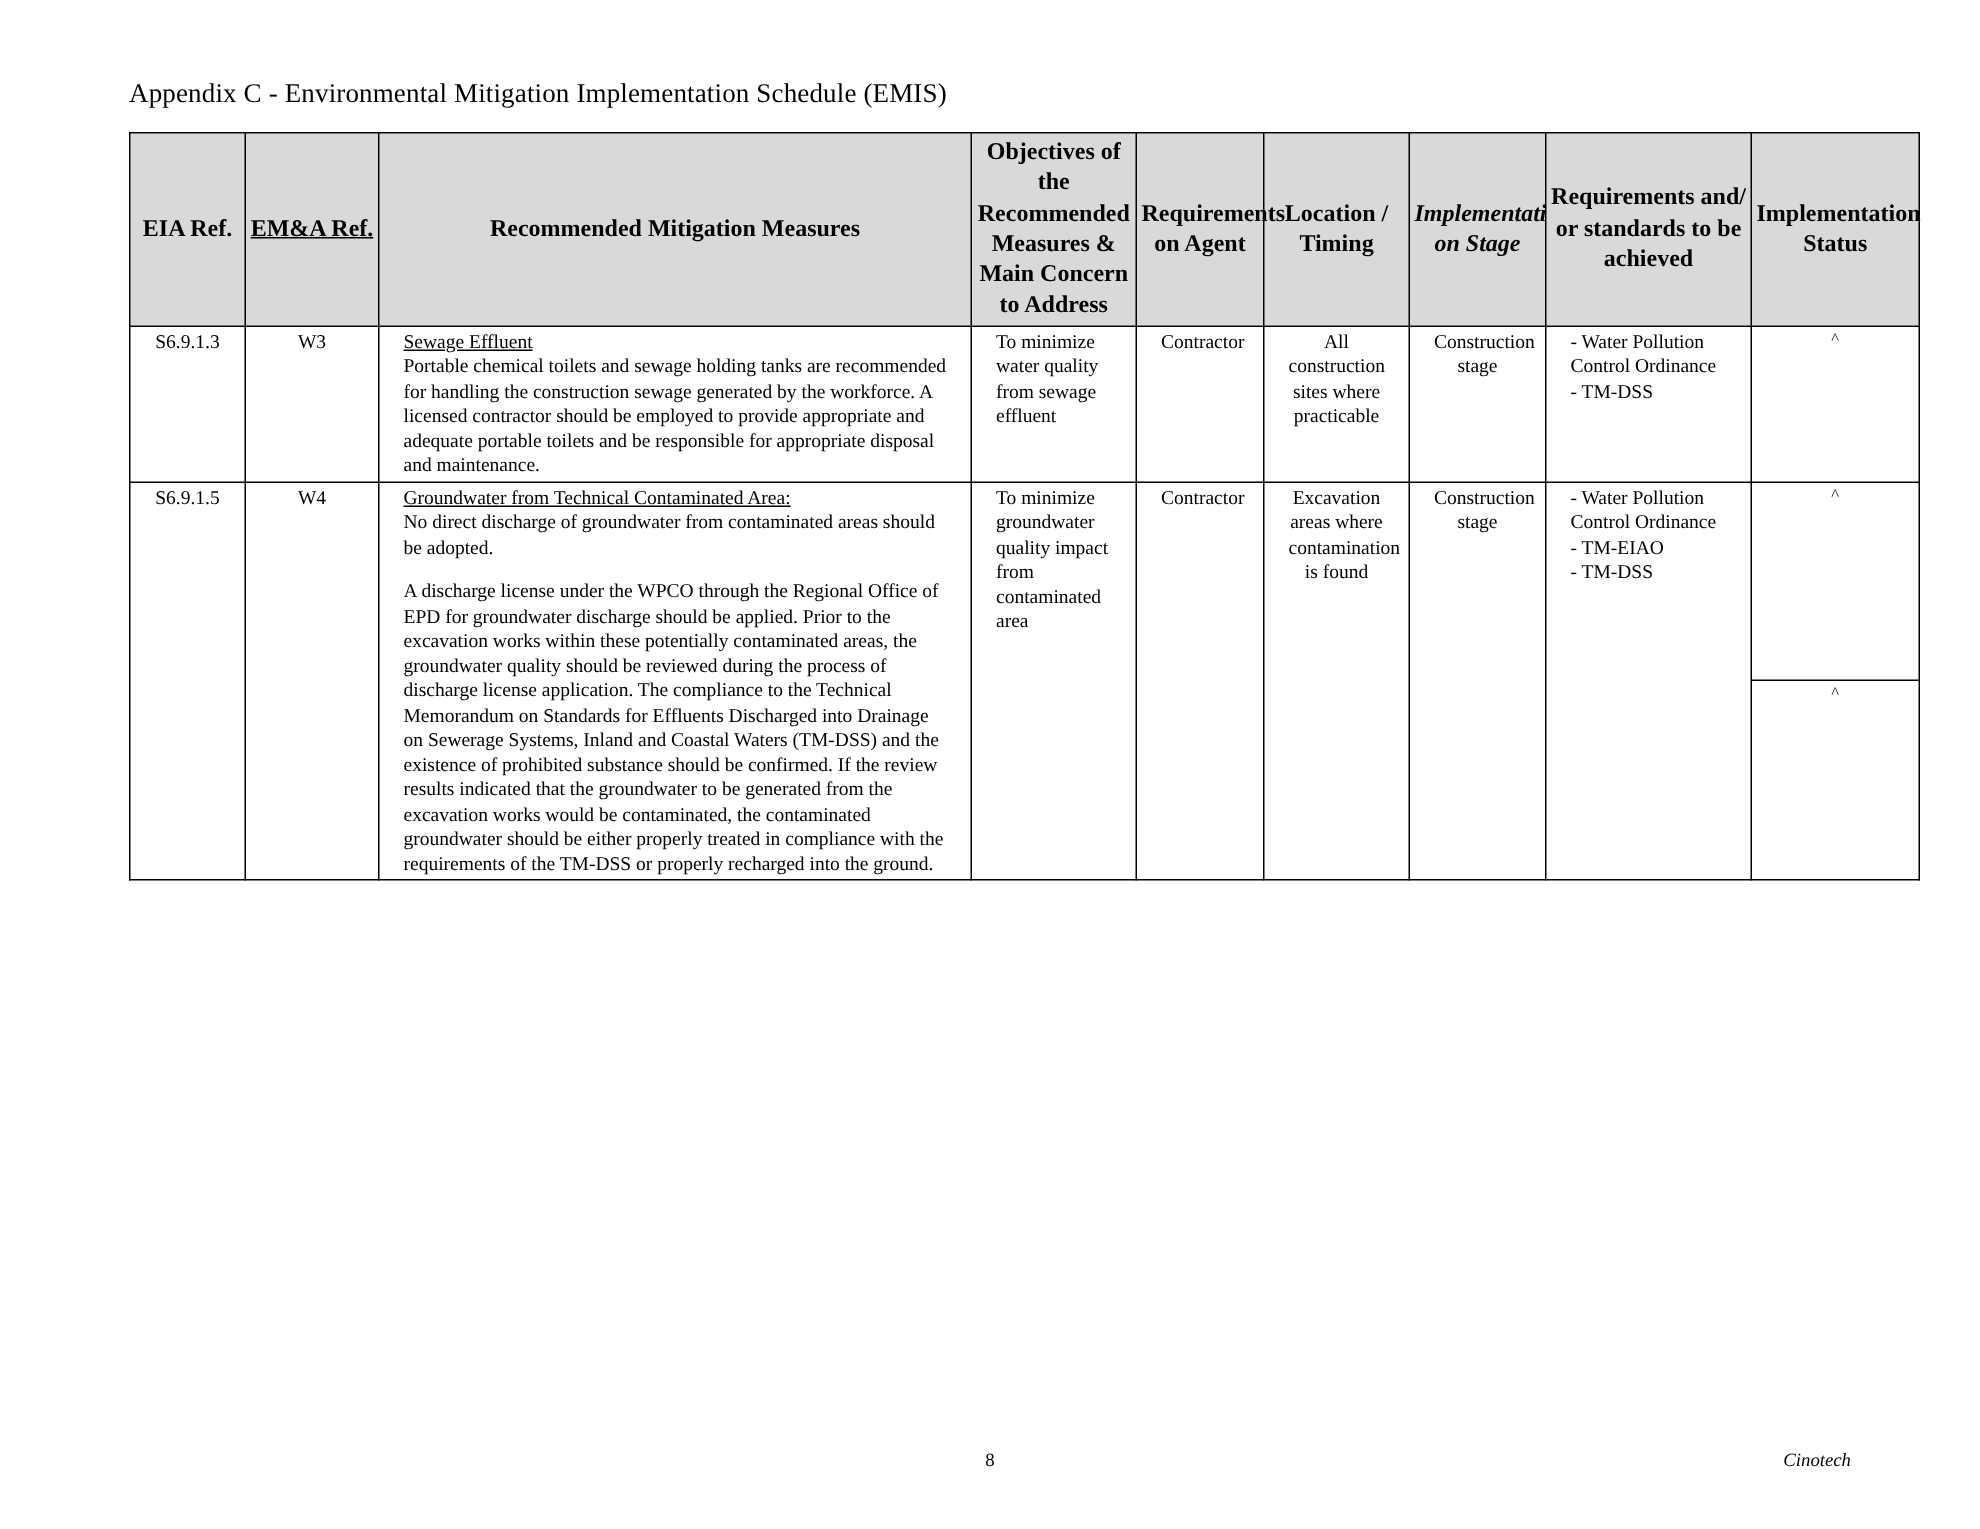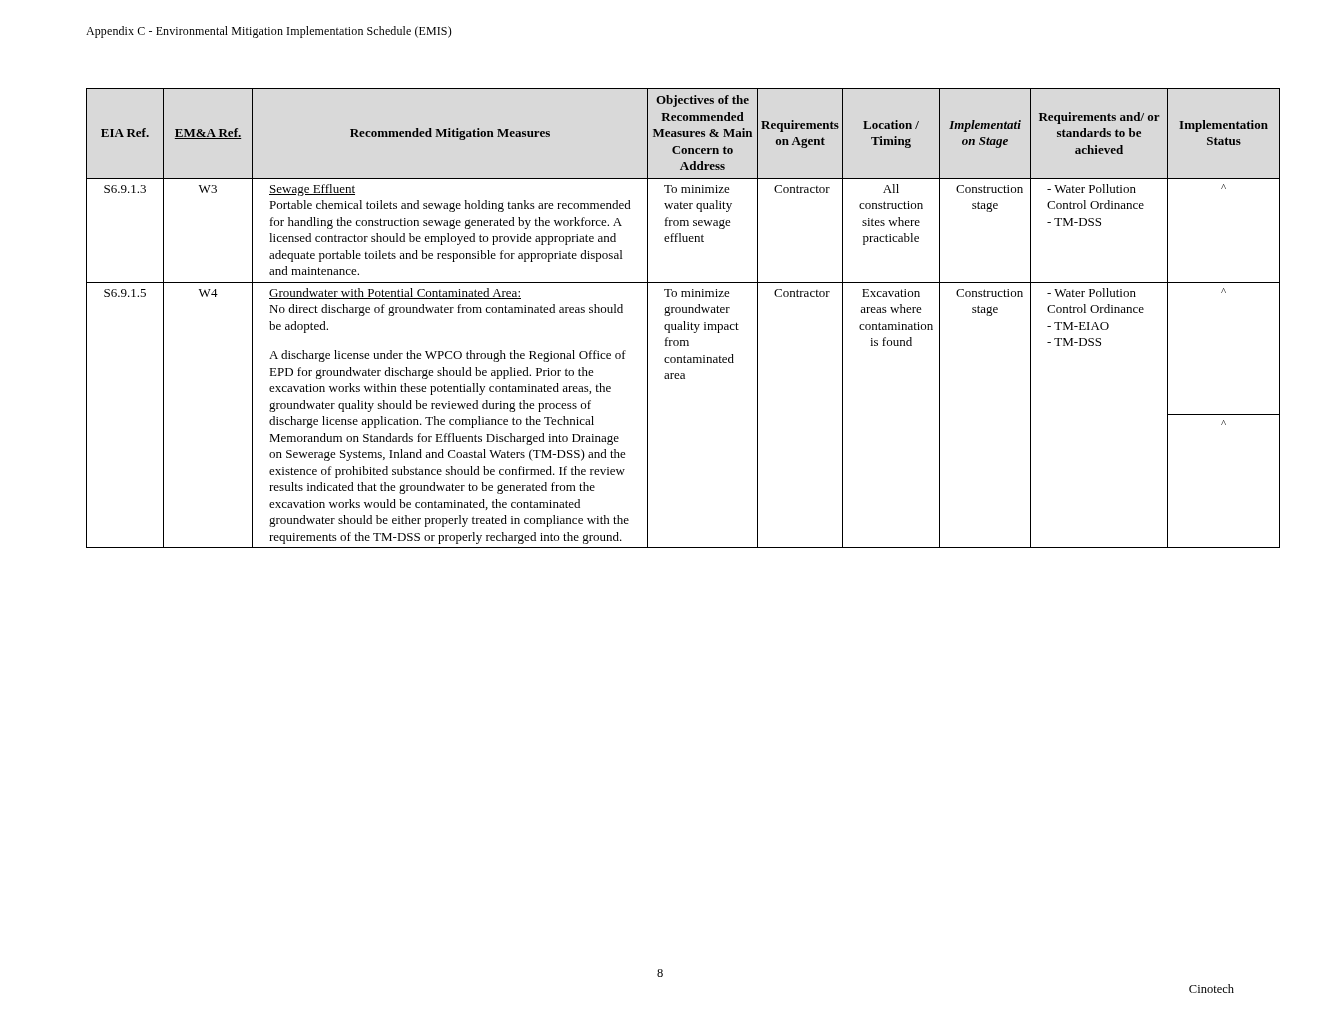--- a/index.html
+++ b/index.html
@@ -16,23 +16,23 @@
     overflow: hidden;
   }
   .page {
     position: relative;
     width: 1320px;
     height: 1019px;
     box-sizing: border-box;
   }
   .header-line {
     position: absolute;
-    top: 24px;
+    top: 52px;
     left: 86px;
-    font-size: 12px;
+    font-size: 18px;
     letter-spacing: 0.1px;
     white-space: nowrap;
   }
   table.emis {
     position: absolute;
     top: 88px;
     left: 86px;
     width: 1130px;
     border-collapse: collapse;
     table-layout: fixed;
@@ -42,21 +42,21 @@
     border: 1px solid #000000;
     vertical-align: top;
     padding: 2px 16px;
     line-height: 1.27;
   }
   table.emis thead th {
     background: #d9d9d9;
     text-align: center;
     vertical-align: middle;
     font-weight: bold;
-    font-size: 13px;
+    font-size: 16px;
     padding: 3px 3px;
   }
   .c-eia { width: 70px; }
   .c-emaa { width: 82px; text-decoration: underline; }
   .c-measures { width: 388px; }
   .c-objectives { width: 103px; }
   .c-agent { width: 78px; }
   .c-location { width: 90px; }
   .c-stage { width: 84px; font-style: italic; }
   .c-req { width: 130px; }
@@ -99,23 +99,24 @@
   .footer-page {
     position: absolute;
     bottom: 38px;
     left: 0;
     width: 1320px;
     text-align: center;
     font-size: 12.5px;
   }
   .footer-right {
     position: absolute;
-    bottom: 22px;
+    bottom: 38px;
     right: 86px;
     font-size: 12.5px;
+    font-style: italic;
   }
 </style>
 </head>
 <body>
 
 <div class="page">
 
   <div class="header-line">Appendix C - Environmental Mitigation Implementation Schedule (EMIS)</div>
 
   <table class="emis">
@@ -149,21 +150,21 @@
 - TM-DSS</td>
         <td>
           <span class="status-inner">^</span>
         </td>
       </tr>
 
       <tr class="row-2">
         <td class="center">S6.9.1.5</td>
         <td class="center">W4</td>
         <td class="cell-measures">
-          <p class="title">Groundwater with Potential Contaminated Area:</p>
+          <p class="title">Groundwater from Technical Contaminated Area:</p>
           <p>No direct discharge of groundwater from contaminated areas should be adopted.</p>
           <p class="gap">A discharge license under the WPCO through the Regional Office of EPD for groundwater discharge should be applied. Prior to the excavation works within these potentially contaminated areas, the groundwater quality should be reviewed during the process of discharge license application. The compliance to the Technical Memorandum on Standards for Effluents Discharged into Drainage on Sewerage Systems, Inland and Coastal Waters (TM-DSS) and the existence of prohibited substance should be confirmed. If the review results indicated that the groundwater to be generated from the excavation works would be contaminated, the contaminated groundwater should be either properly treated in compliance with the requirements of the TM-DSS or properly recharged into the ground.</p>
         </td>
         <td>To minimize groundwater quality impact from contaminated area</td>
         <td class="center">Contractor</td>
         <td class="center">Excavation areas where contamination is found</td>
         <td class="center">Construction stage</td>
         <td style="white-space: pre-line;">- Water Pollution Control Ordinance
 - TM-EIAO
 - TM-DSS</td>

